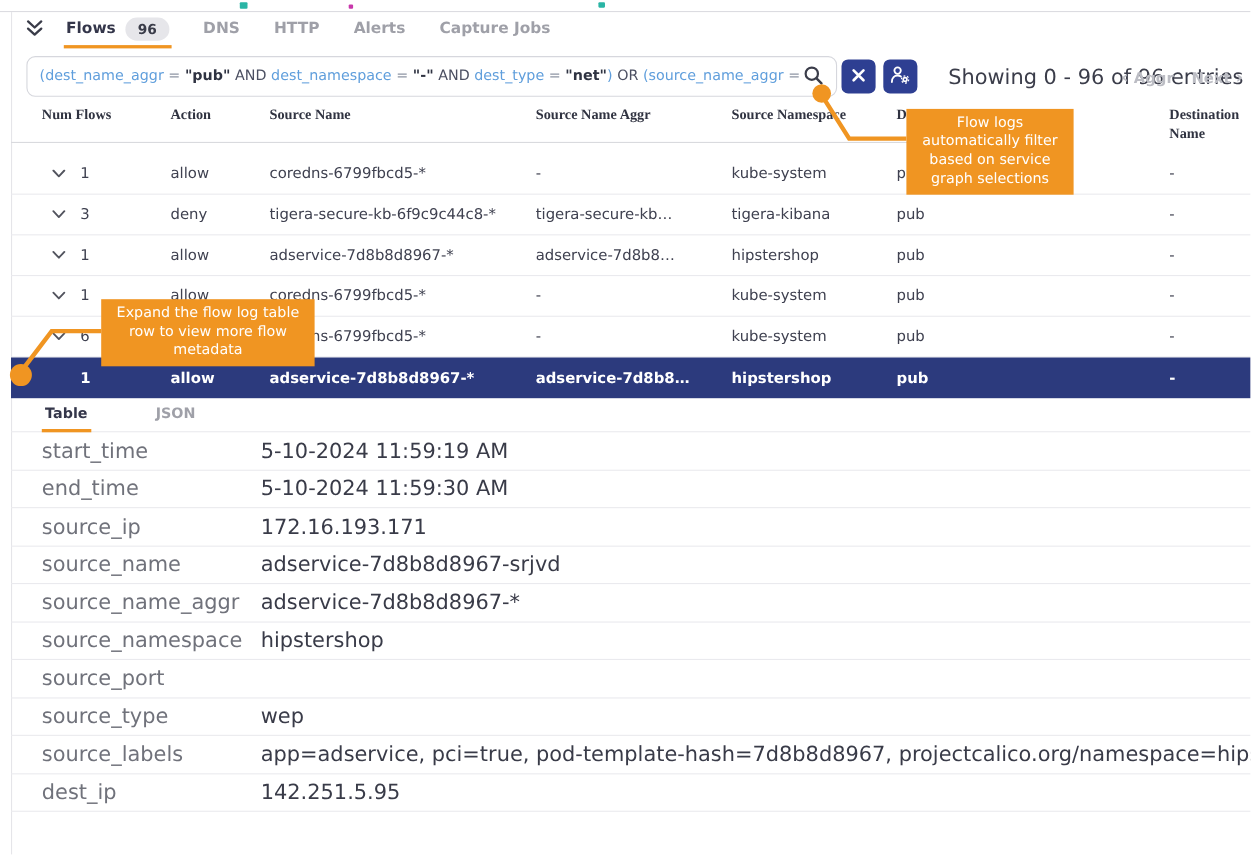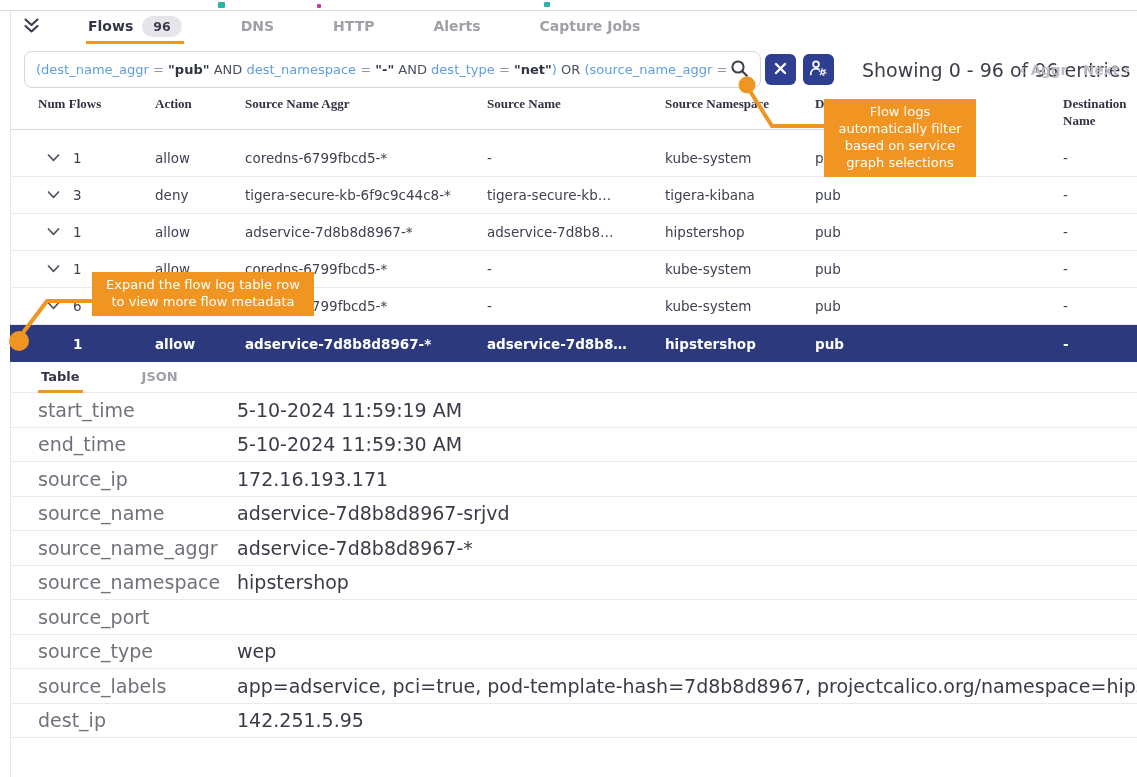--- a/index.html
+++ b/index.html
@@ -6,21 +6,21 @@
   .page{position:relative;width:1137px;height:777px;background:#fff;overflow:hidden;
         font-family:"DejaVu Sans","Liberation Sans",sans-serif;color:#3f4150;}
 
   
   .top-strip{position:absolute;top:0;left:0;width:1137px;height:10px;background:#fff;border-bottom:1px solid #dcdce1;}
   .strip-mark{position:absolute;border-radius:1px;}
 
   .left-border{position:absolute;left:10px;top:11px;bottom:0;width:1px;background:#e5e5e9;}
 
   
-  .tab-bar{position:absolute;top:11px;left:11px;height:33px;display:flex;align-items:stretch;gap:28px;}
+  .tab-bar{position:absolute;top:11px;left:11px;height:33px;display:flex;align-items:stretch;}
   .collapse-btn{display:flex;align-items:center;margin:0 18px 4px 12px;cursor:pointer;}
   .tab{display:flex;align-items:center;gap:9px;margin-right:27px;padding:0 2px;
        border-bottom:3px solid transparent;font-weight:700;font-size:14px;color:#9fa0a8;cursor:pointer;box-sizing:border-box;}
   .tab.active{color:#34364a;border-bottom-color:var(--accent_orange);}
   .badge{background:#e6e6ea;border-radius:12px;padding:3px 11px;font-size:12.5px;font-weight:600;color:#3a3c49;}
 
   
   .search-box{position:absolute;left:24px;top:51px;width:737px;height:37px;border:1px solid #d6d7dd;border-radius:8px;
               box-sizing:border-box;background:#fff;display:flex;align-items:center;overflow:hidden;padding:0 32px 0 11px;}
   .query{white-space:nowrap;overflow:hidden;font-size:13px;}
@@ -62,21 +62,21 @@
   .drow{display:grid;grid-template-columns:227px 1fr;height:34.5px;align-items:center;border-bottom:1px solid #eaeaee;
         box-sizing:border-box;font-size:19px;}
   .dkey{padding-left:28px;color:#70727b;}
   .dval{color:#393b48;white-space:nowrap;overflow:hidden;padding-right:4px;}
 
   
   .overlay-svg{position:absolute;left:0;top:0;z-index:55;pointer-events:none;}
   .callout{position:absolute;background:var(--accent_orange);color:#fff;text-align:center;
            font-size:13px;line-height:1.3;padding:5px 8px;z-index:60;box-sizing:border-box;}
   #callout-top{left:824px;top:99px;width:152px;}
-  #callout-left{left:92px;top:272px;width:222px;}
+  #callout-left{left:92px;top:272px;width:194px;}
 </style>
 </head>
 <body>
 
 <div class="page">
 
   <div class="top-strip">
     <span class="strip-mark" style="left:218px;top:2px;width:7px;height:6px;background:#2ab5a5;"></span>
     <span class="strip-mark" style="left:317px;top:4px;width:4px;height:4px;background:#c837ab;"></span>
     <span class="strip-mark" style="left:544px;top:2px;width:6px;height:5px;background:#2ab5a5;"></span>
@@ -138,22 +138,22 @@
   <div class="showing">Showing 0 - 96 of 96 entries</div>
   <div class="pager">
     <span><span class="chev">‹</span> <span>Aggr</span></span>
     <span><span>Next</span> <span class="chev">›</span></span>
   </div>
 
   <div class="thead grid-cols">
     <div class="th"></div>
     <div class="th">Num Flows</div>
     <div class="th">Action</div>
+    <div class="th">Source Name</div>
     <div class="th">Source Name Aggr</div>
-    <div class="th">Source Name</div>
     <div class="th">Source Namespace</div>
     <div class="th">Dest Name Aggr</div>
     <div class="th">Destination Name</div>
   </div>
 
   <div class="tbody" id="tbody">
       <div class="frow grid-cols">
         <div></div>
         <div class="cell c-num">
           <span class="caret" style="color: rgb(82, 84, 94);">

